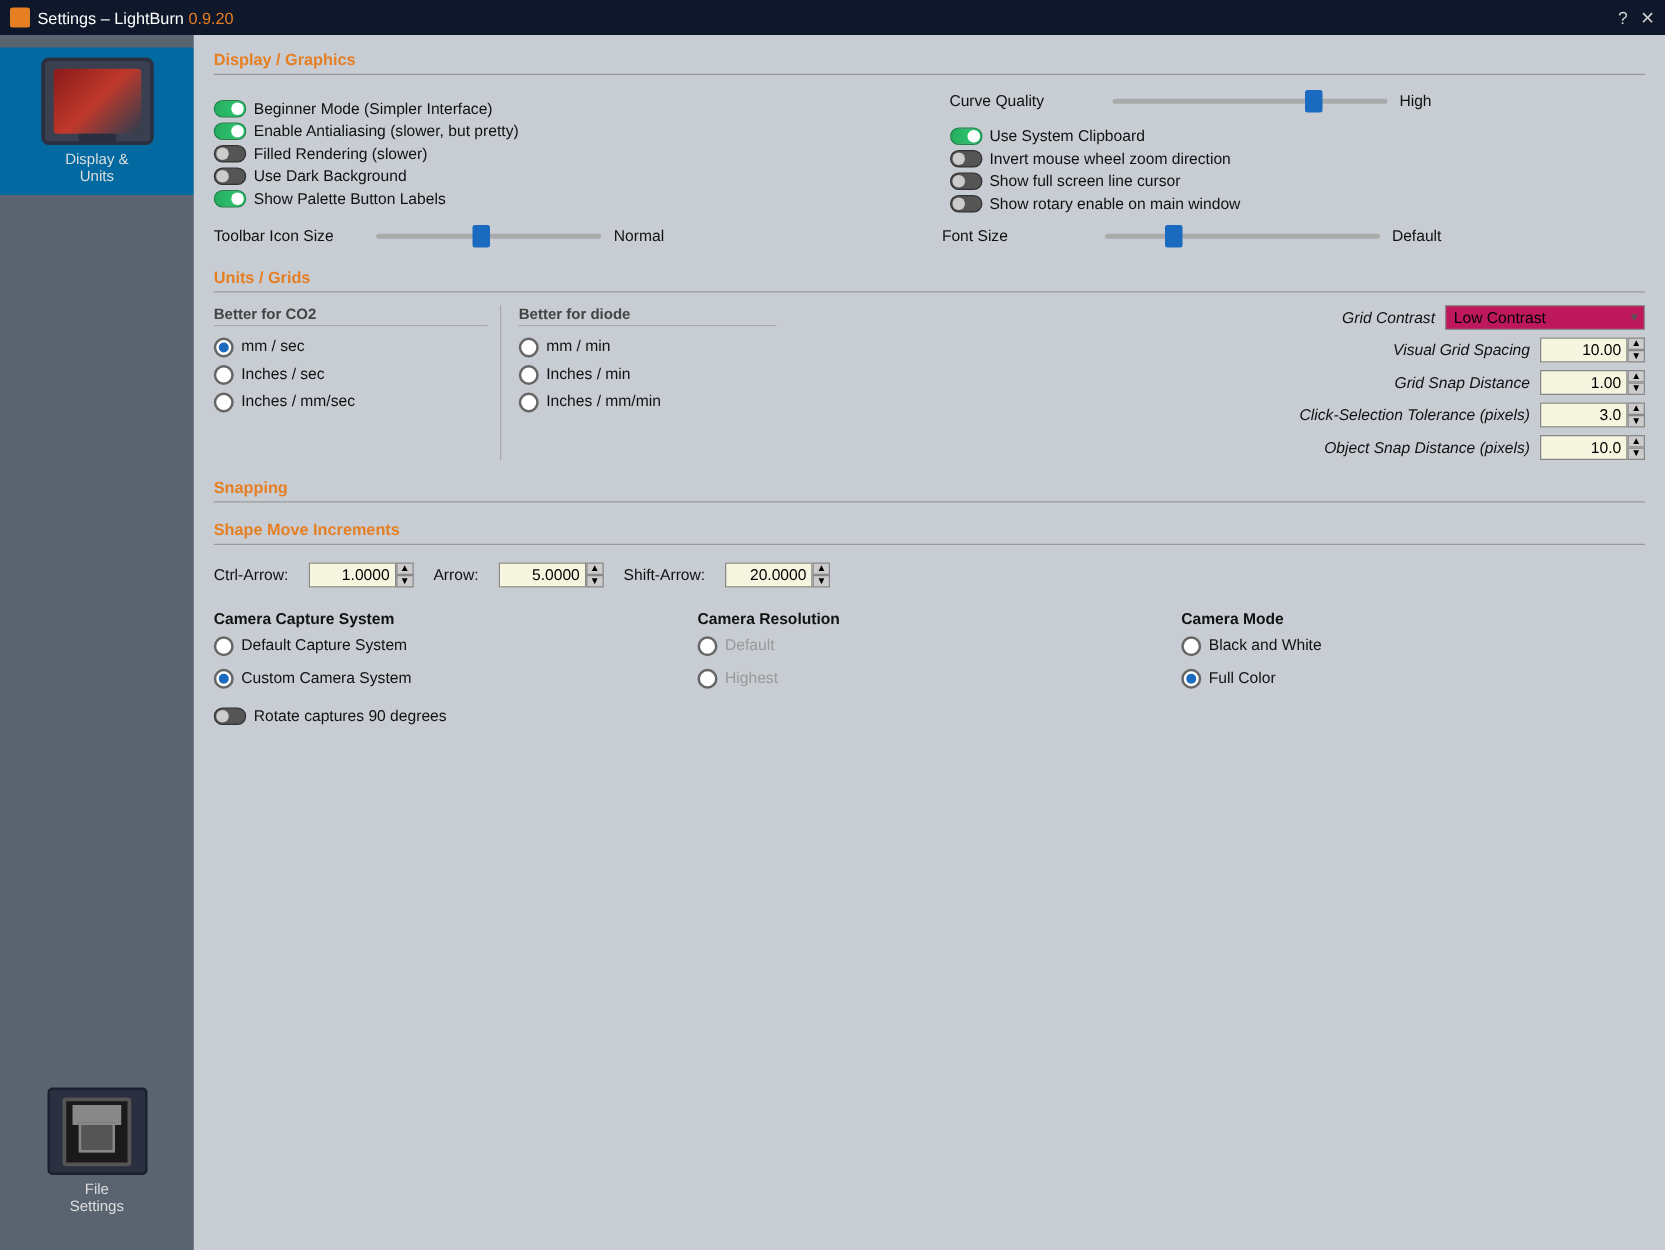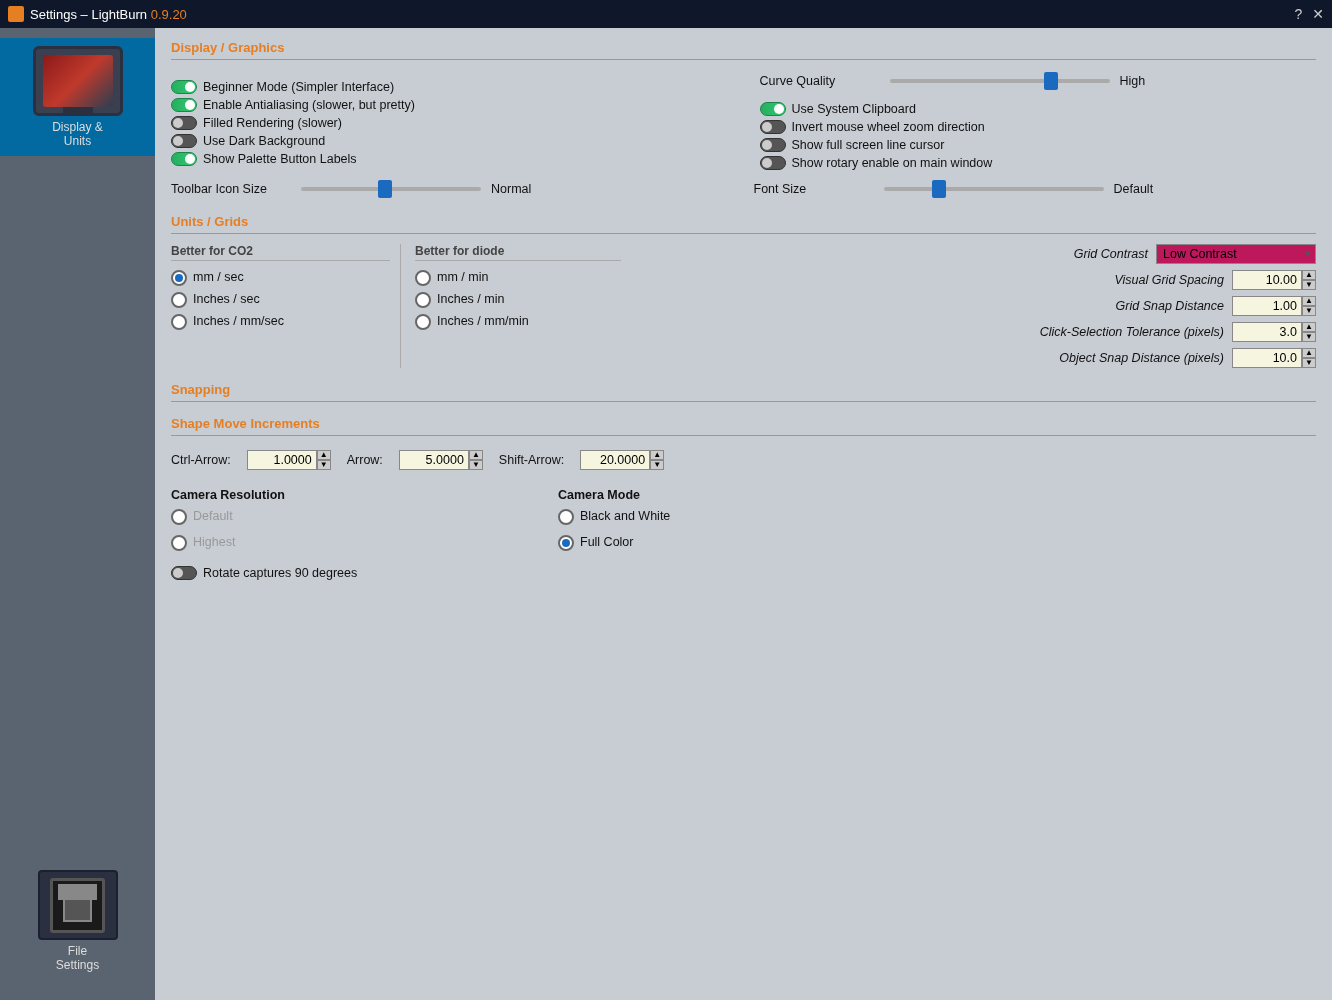--- a/index.html
+++ b/index.html
@@ -650,20 +650,35 @@
             <button class="spinner-btn">▲</button>
             <button class="spinner-btn">▼</button>
           </div>
         </div>
       </div>
     </div>
 
     <div class="section">
       <div class="camera-grid">
 
+        <div>
+          <div class="camera-col-title">Camera Capture System</div>
+          <div class="camera-radio-group">
+            <div class="radio-row">
+              <div class="radio-outer"></div>
+              <span class="radio-label">Default Capture System</span>
+            </div>
+            <div class="radio-row">
+              <div class="radio-outer">
+                <div class="radio-inner"></div>
+              </div>
+              <span class="radio-label">Custom Camera System</span>
+            </div>
+          </div>
+        </div>
 
         <div>
           <div class="camera-col-title">Camera Resolution</div>
           <div class="camera-radio-group">
             <div class="radio-row">
               <div class="radio-outer"></div>
               <span class="radio-label greyed">Default</span>
             </div>
             <div class="radio-row">
               <div class="radio-outer"></div>

